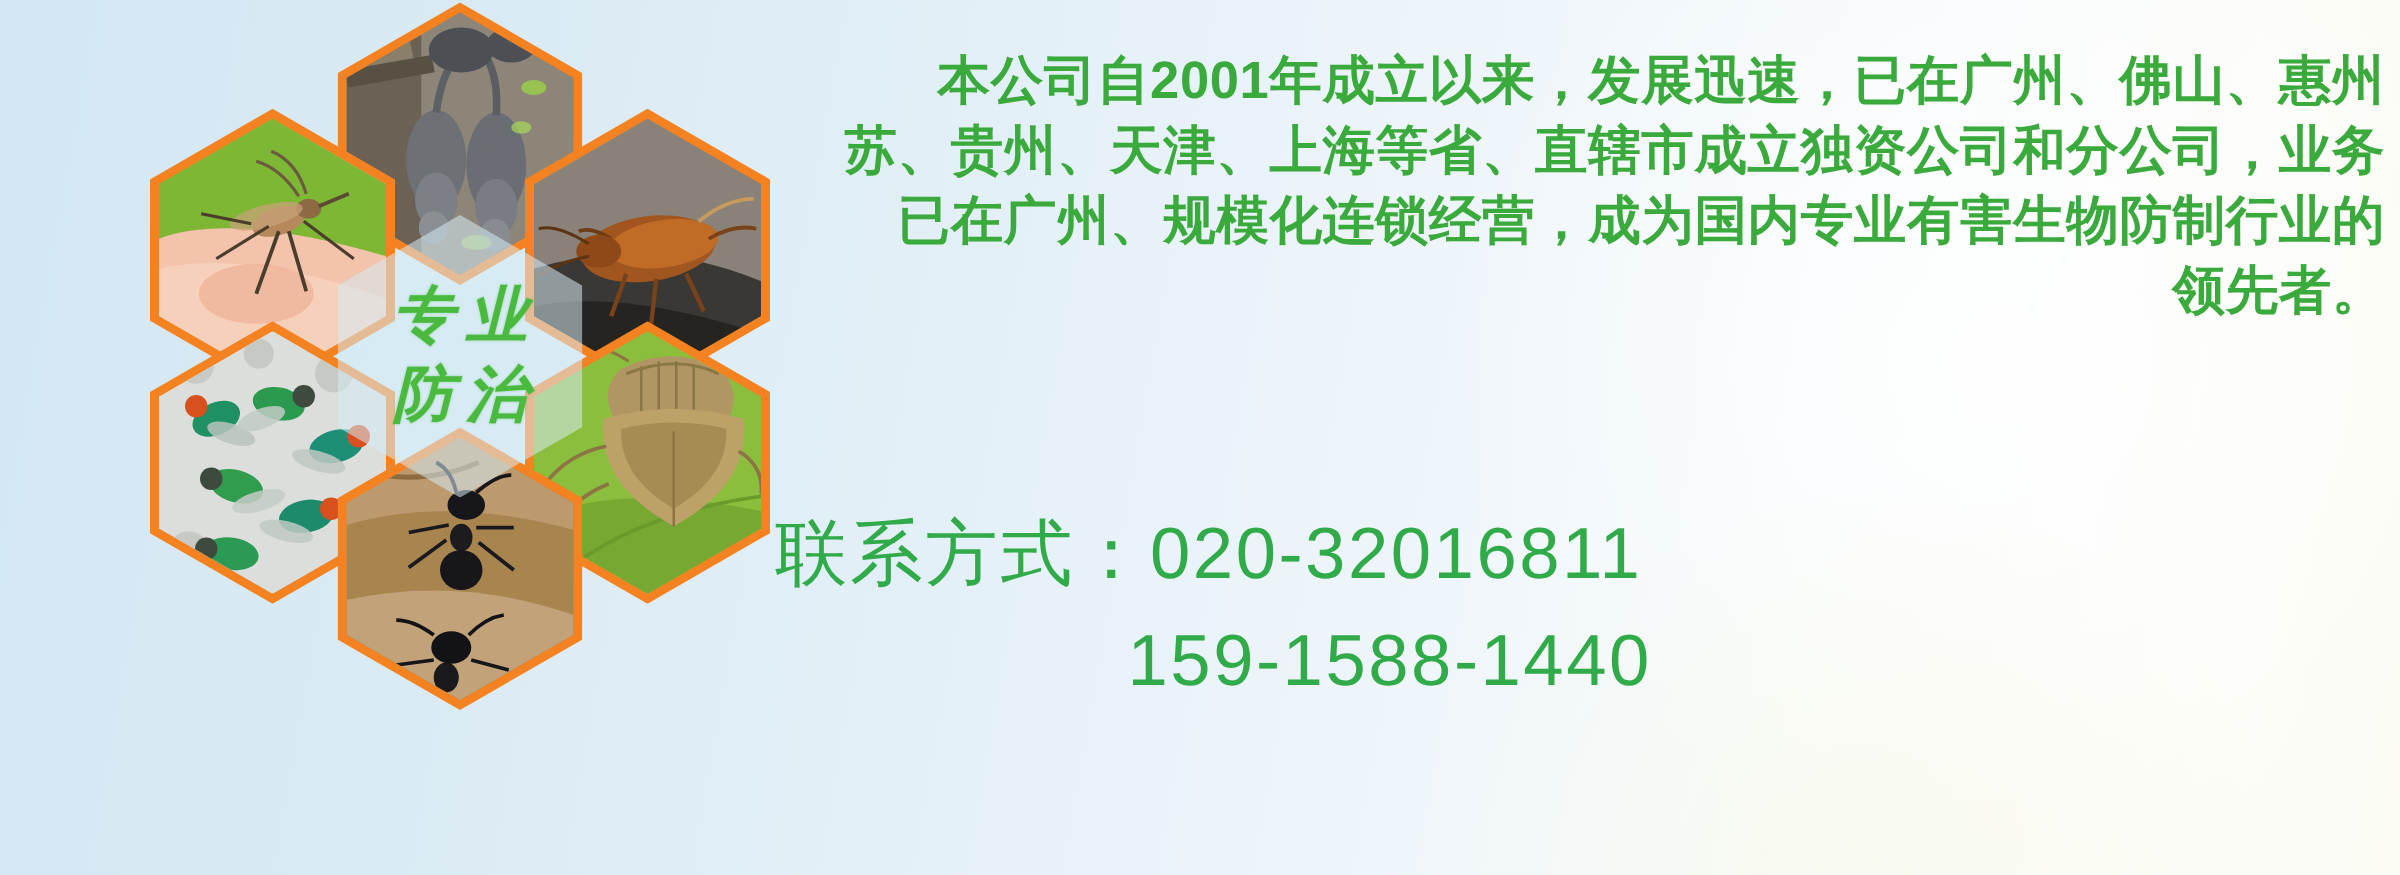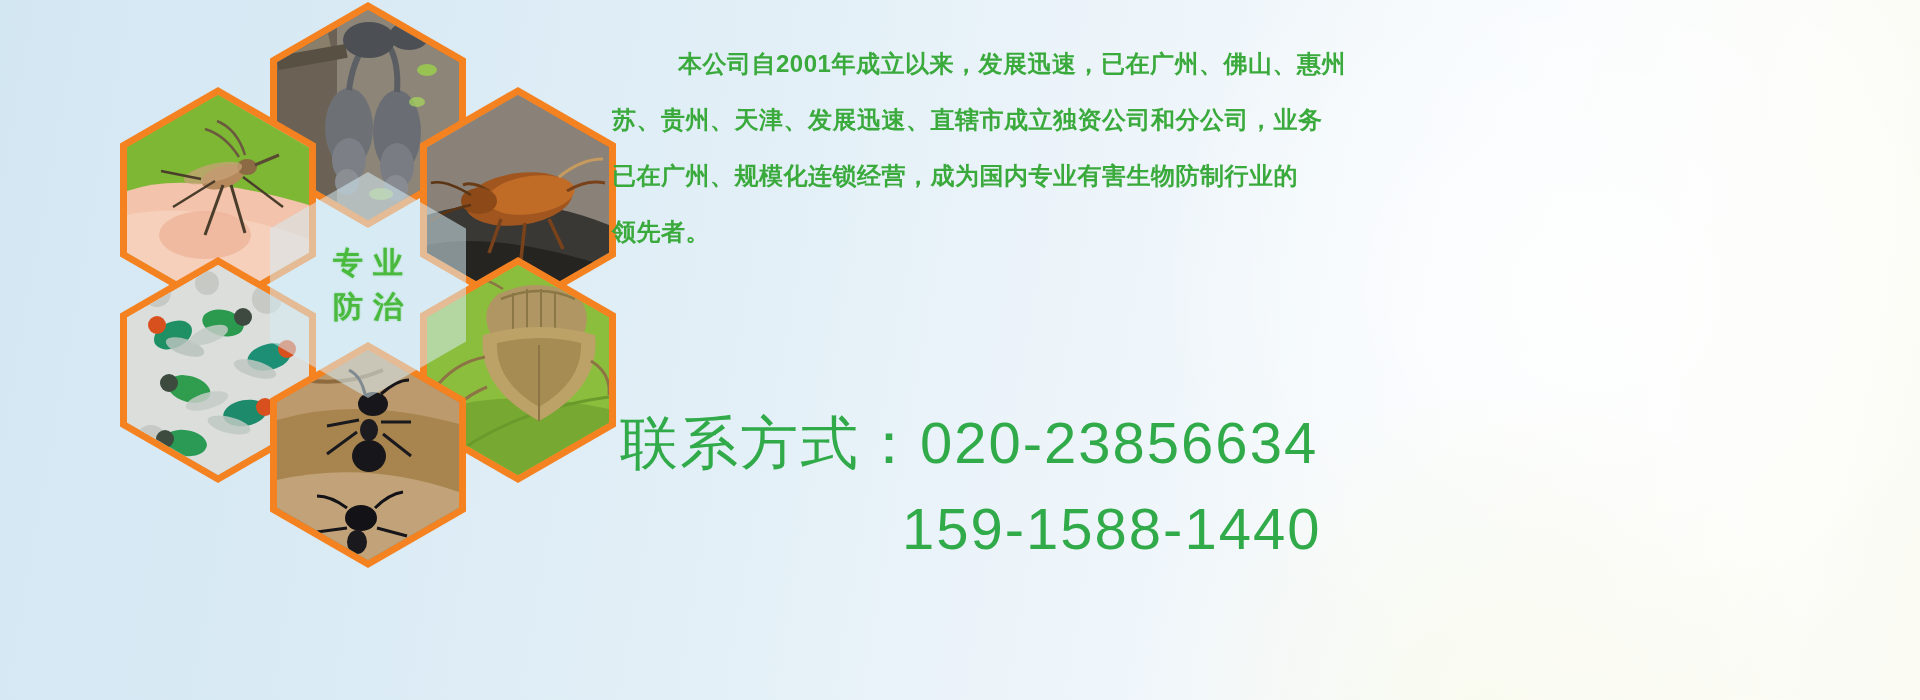--- a/index.html
+++ b/index.html
@@ -99,42 +99,44 @@
     background: rgba(214,235,244,0.55);
     display: flex;
     flex-direction: column;
     align-items: center;
     justify-content: center;
     gap: 14px;
     z-index: 5;
   }
   .center-line {
     color: #4aba3f;
-    font-size: 30px;
+    font-size: 49px;
     font-weight: bold;
     letter-spacing: 10px;
     text-indent: 10px;
     line-height: 1;
     text-shadow: 0 0 2px rgba(74,186,63,0.6);
+    font-style: italic;
   }
 
   
   .copy {
     position: absolute;
     left: 612px;
     top: 36px;
     width: 1296px;
   }
   .para-line {
     color: #3aaa3c;
-    font-size: 24px;
+    font-size: 42px;
     font-weight: bold;
     line-height: 56px;
     letter-spacing: 0.5px;
     white-space: nowrap;
+    text-align: right;
   }
   .para-line.first { text-indent: 66px; }
 
   .contact {
     position: absolute;
     left: 620px;
     top: 400px;
     width: 1290px;
   }
   .contact-line {
@@ -332,23 +334,23 @@
     </div>
 
     <div class="hex-center">
       <div class="center-line">专业</div>
       <div class="center-line">防治</div>
     </div>
   </div>
 
   <div class="copy">
     <div class="para-line first">本公司自2001年成立以来，发展迅速，已在广州、佛山、惠州</div>
-    <div class="para-line">苏、贵州、天津、发展迅速、直辖市成立独资公司和分公司，业务</div>
+    <div class="para-line">苏、贵州、天津、上海等省、直辖市成立独资公司和分公司，业务</div>
     <div class="para-line">已在广州、规模化连锁经营，成为国内专业有害生物防制行业的</div>
     <div class="para-line">领先者。</div>
   </div>
 
   <div class="contact">
-    <div class="contact-line">联系方式：020-23856634</div>
+    <div class="contact-line">联系方式：020-32016811</div>
     <div class="contact-line second">159-1588-1440</div>
   </div>
 
 </div>
 
 </body></html>

